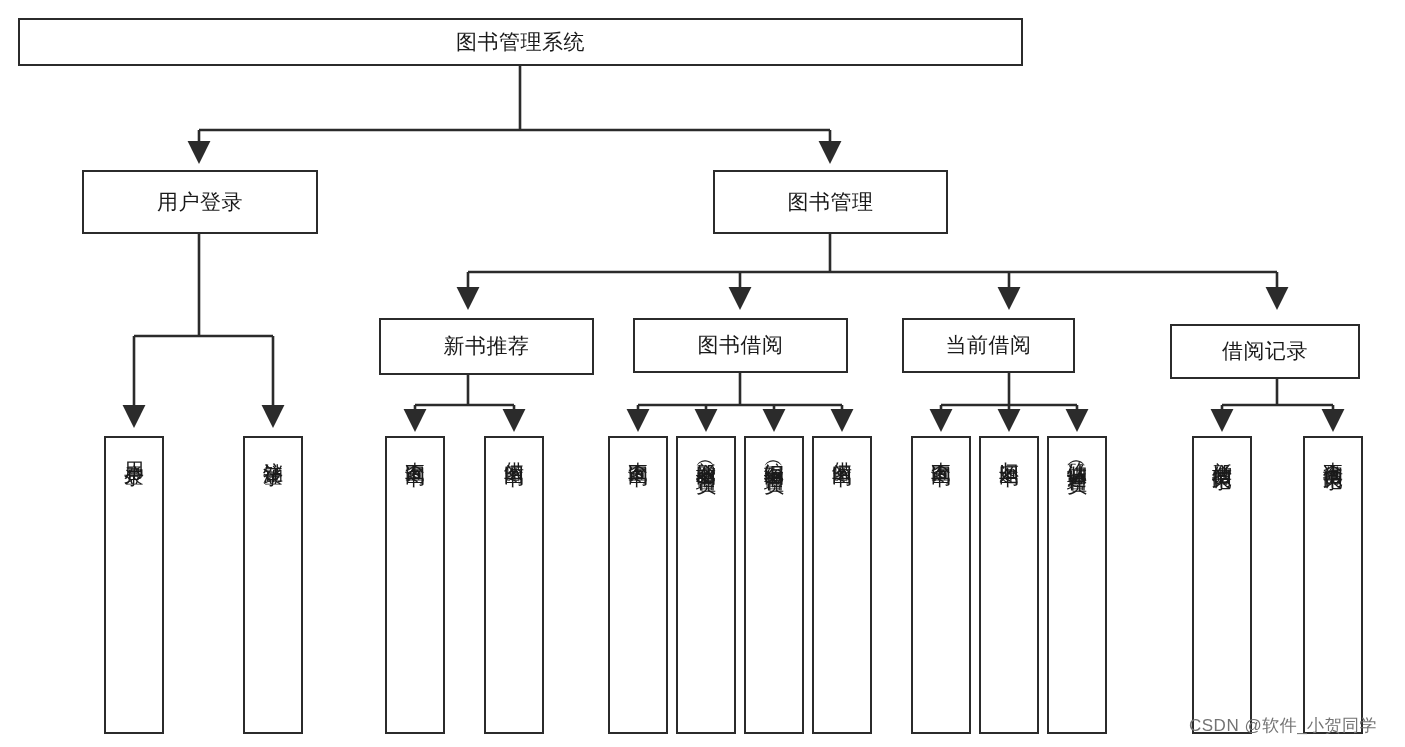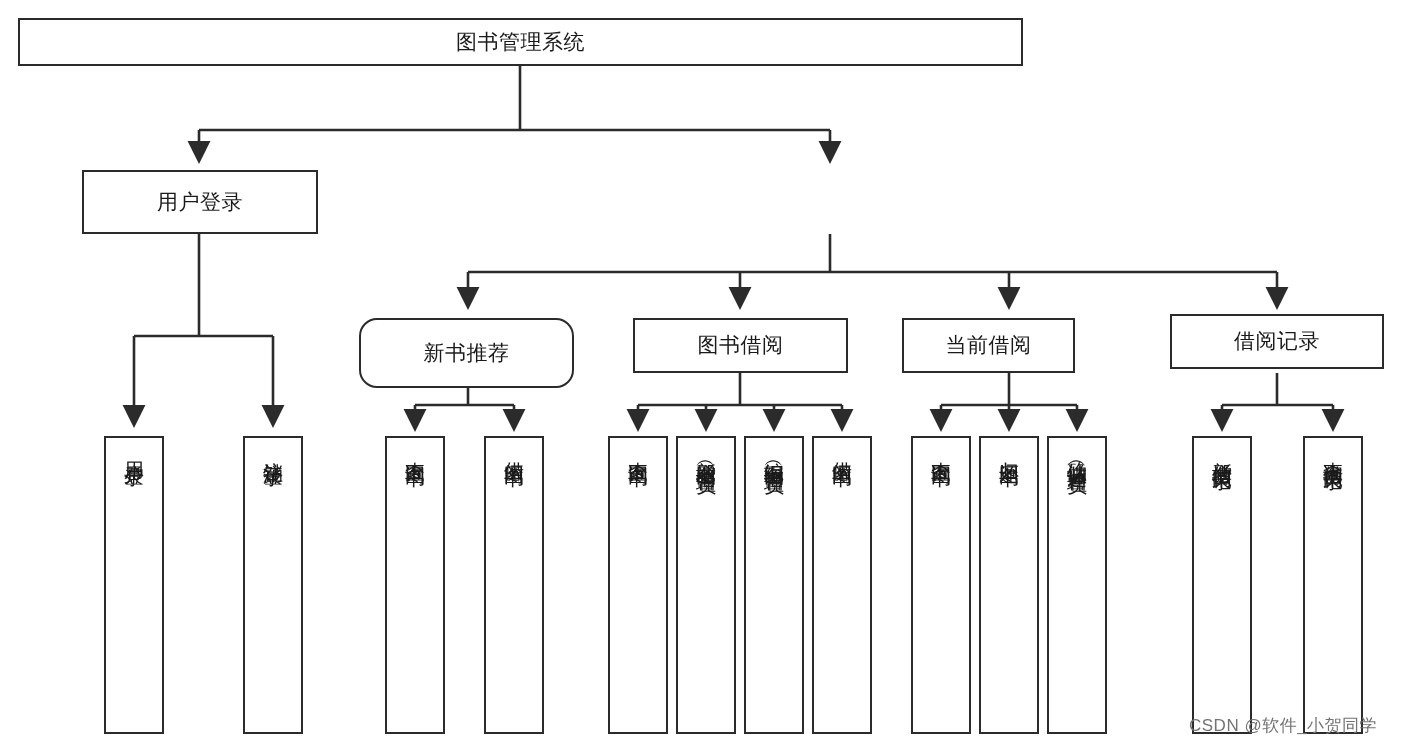--- a/index.html
+++ b/index.html
@@ -133,31 +133,34 @@
     </g>
   </svg>
 
   <div class="node h root" style="left:18px; top:18px; width:1005px; height:48px;">
     <span class="label">图书管理系统</span>
   </div>
 
   <div class="node h" style="left:82px; top:170px; width:236px; height:64px;">
     <span class="label">用户登录</span>
   </div>
-
-  <div class="node h" style="left:359px; top:318px; width:215px; height:70px;border-radius:18px;">
+  <div class="node h" style="left:713px; top:170px; width:235px; height:64px;">
+    <span class="label">图书管理</span>
+  </div>
+
+  <div class="node h" style="left:379px; top:318px; width:215px; height:57px;">
     <span class="label">新书推荐</span>
   </div>
   <div class="node h" style="left:633px; top:318px; width:215px; height:55px;">
     <span class="label">图书借阅</span>
   </div>
   <div class="node h" style="left:902px; top:318px; width:173px; height:55px;">
     <span class="label">当前借阅</span>
   </div>
-  <div class="node h" style="left:1170px; top:314px; width:214px; height:55px;">
+  <div class="node h" style="left:1170px; top:324px; width:190px; height:55px;">
     <span class="label">借阅记录</span>
   </div>
 
   <div class="node v" style="left:104px; top:436px; width:60px; height:298px;">
     <span class="label">用户登录</span>
   </div>
   <div class="node v" style="left:243px; top:436px; width:60px; height:298px;">
     <span class="label">注销登录</span>
   </div>
 

